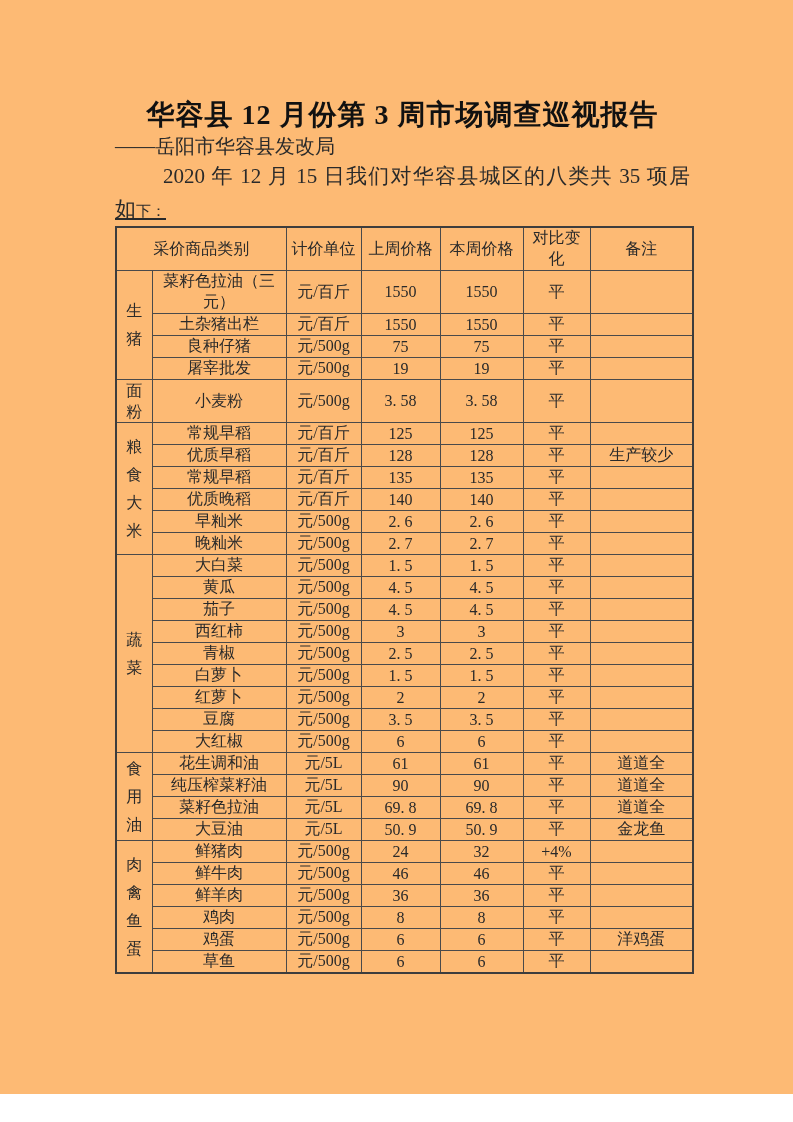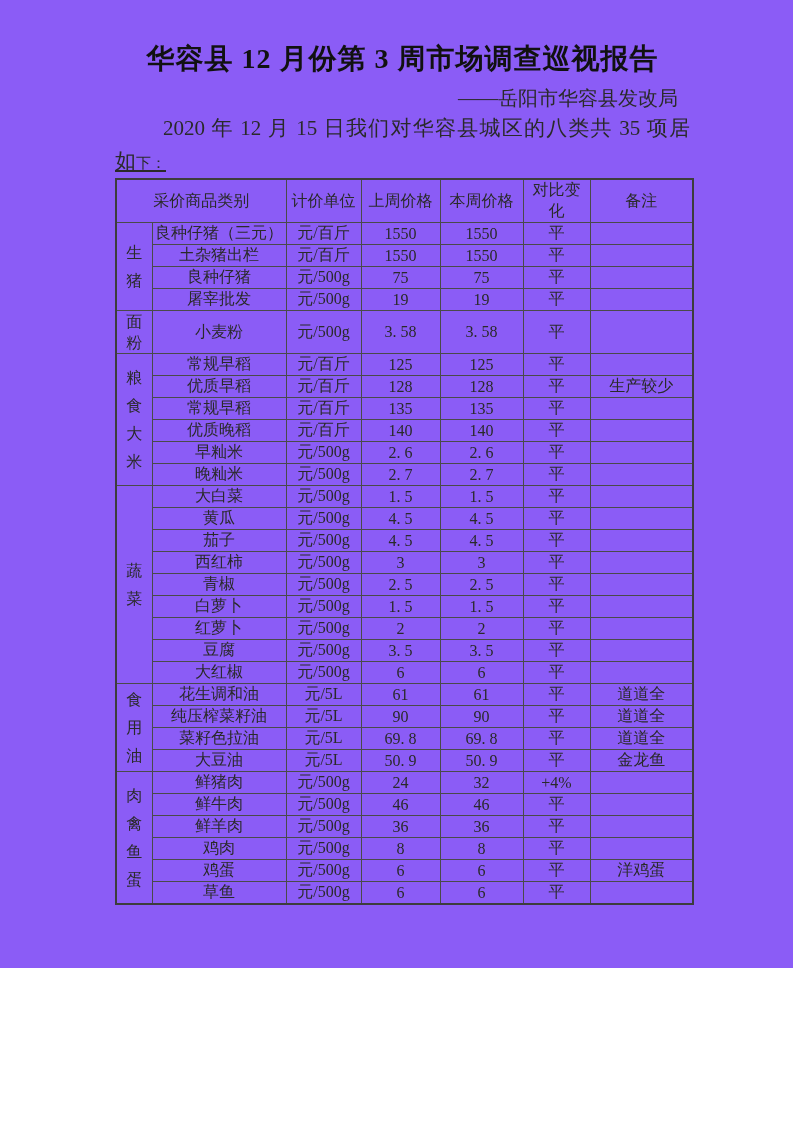--- a/index.html
+++ b/index.html
@@ -5,37 +5,36 @@
   * { margin: 0; padding: 0; box-sizing: border-box; }
   html, body { background: #ffffff; }
   body {
     width: 793px; height: 1122px;
     font-family: "Liberation Serif", "DejaVu Serif", serif;
     color: #222222;
     overflow: hidden;
   }
   .page {
     position: relative;
-    width: 793px; height: 968px;
-    background: #8b5cf6;
-    padding: 42px 103px 0 115px;
+    width: 793px; height: 1094px;
+    background: #fdba74;
+    padding: 98px 103px 0 115px;
   }
   .title {
     font-size: 28px;
     font-weight: bold;
     text-align: center;
     letter-spacing: 1px;
     line-height: 34px;
     color: #111111;
   }
   .subtitle {
-    margin-top: 10px;
+    margin-top: 2px;
     font-size: 20px;
     line-height: 24px;
-    text-align: right;
     padding-right: 12px;
     color: #2a2a2a;
   }
   .para { font-size: 21px; color: #2a2a2a; }
   .para-line {
     height: 36px;
     line-height: 36px;
     text-align: justify;
     text-align-last: justify;
     white-space: nowrap;
@@ -102,21 +101,21 @@
         <th>上周价格</th>
         <th>本周价格</th>
         <th>对比变化</th>
         <th>备注</th>
       </tr>
     </thead>
     <tbody id="table-body">
         <tr>
           <td rowspan="4" class="cat">生
 猪</td>
-          <td>良种仔猪（三元）</td>
+          <td>菜籽色拉油（三元）</td>
           <td>元/百斤</td>
           <td>1550</td>
           <td>1550</td>
           <td>平</td>
           <td></td>
         </tr>
         <tr>
           <td>土杂猪出栏</td>
           <td>元/百斤</td>
           <td>1550</td>

